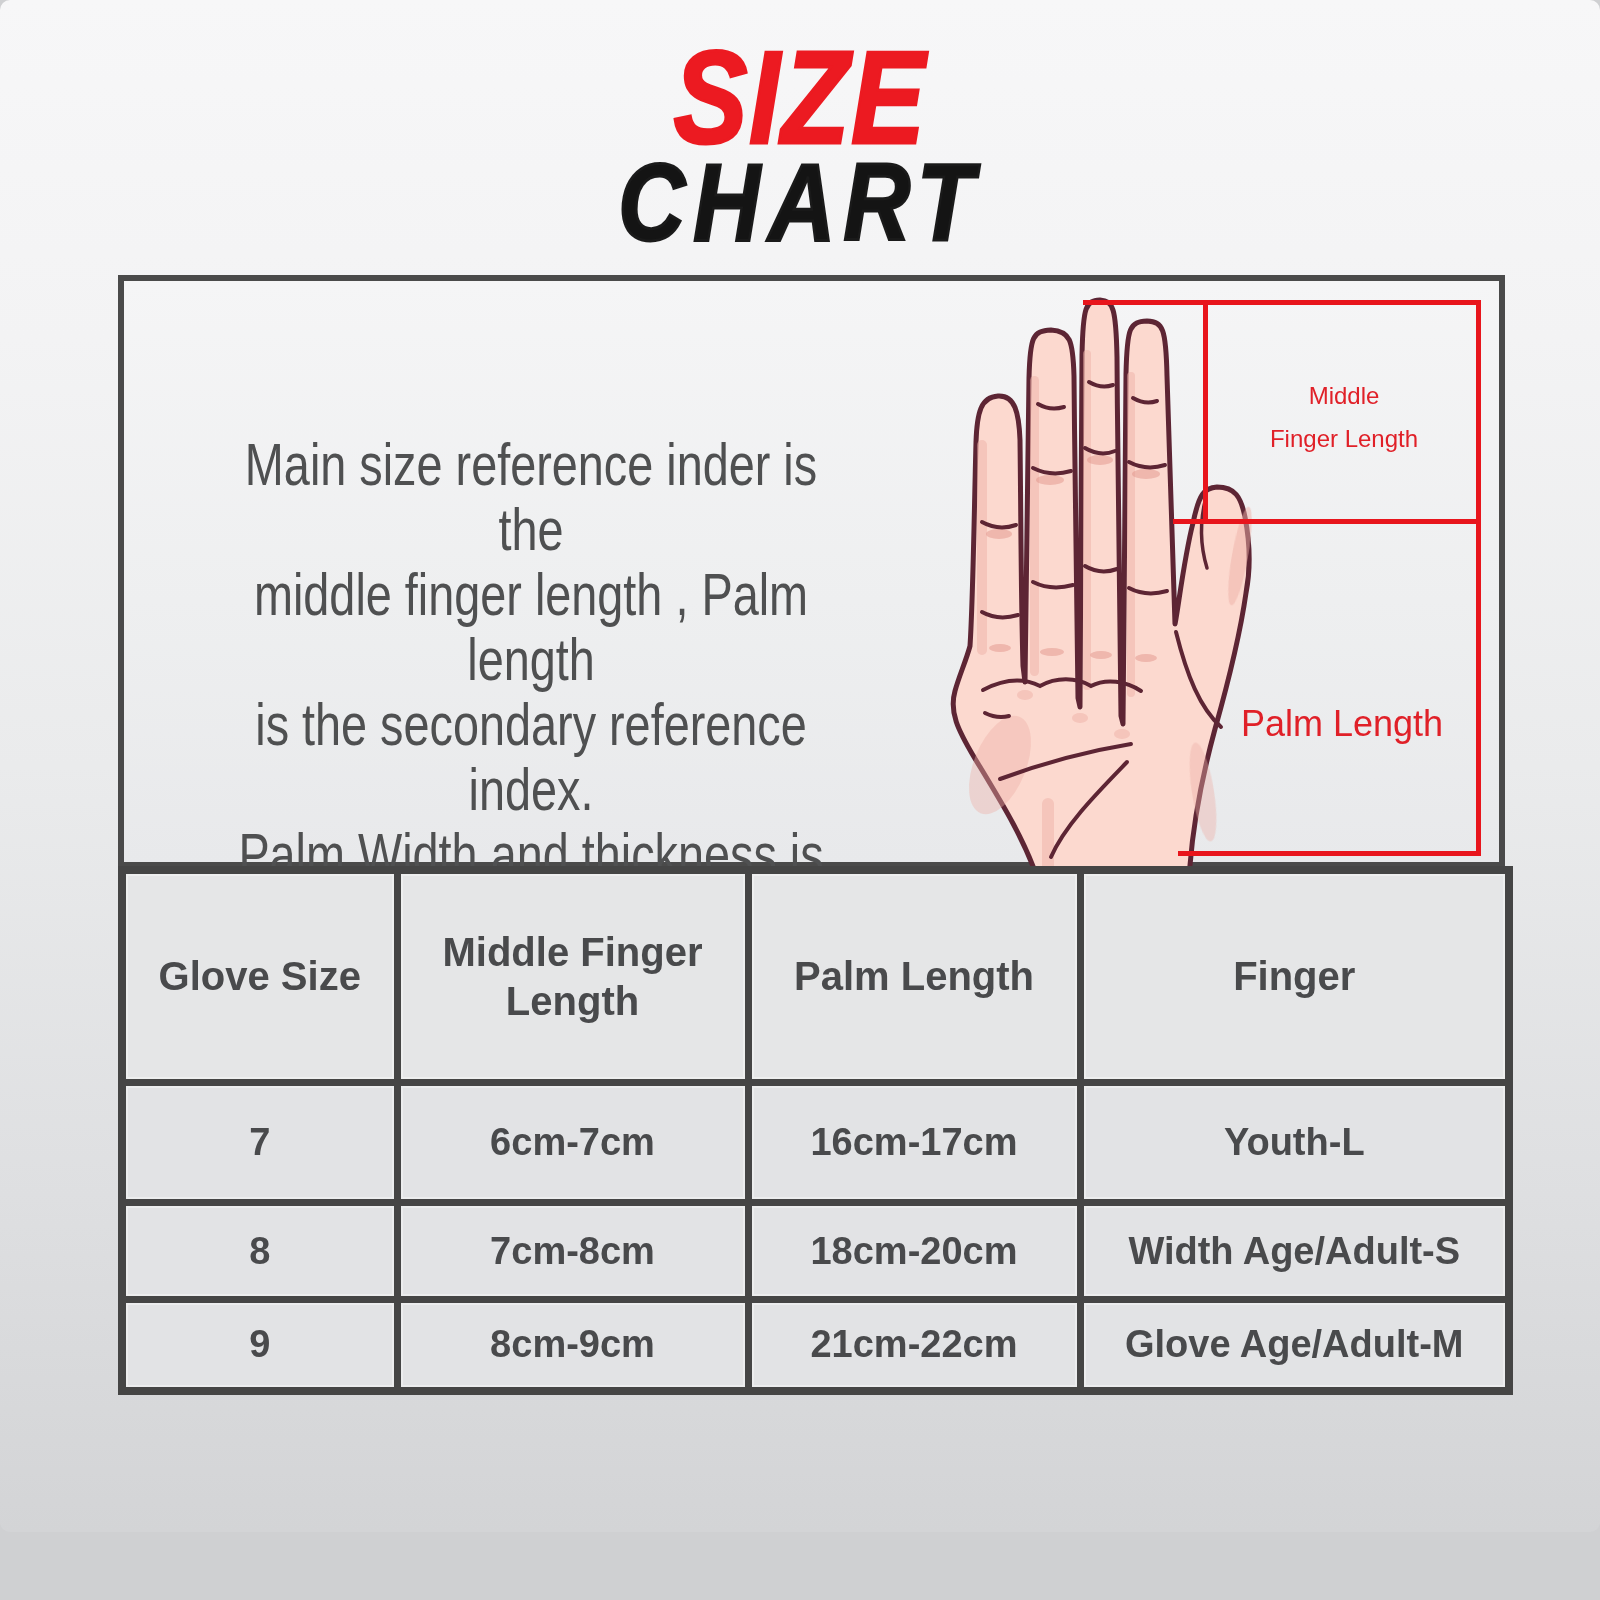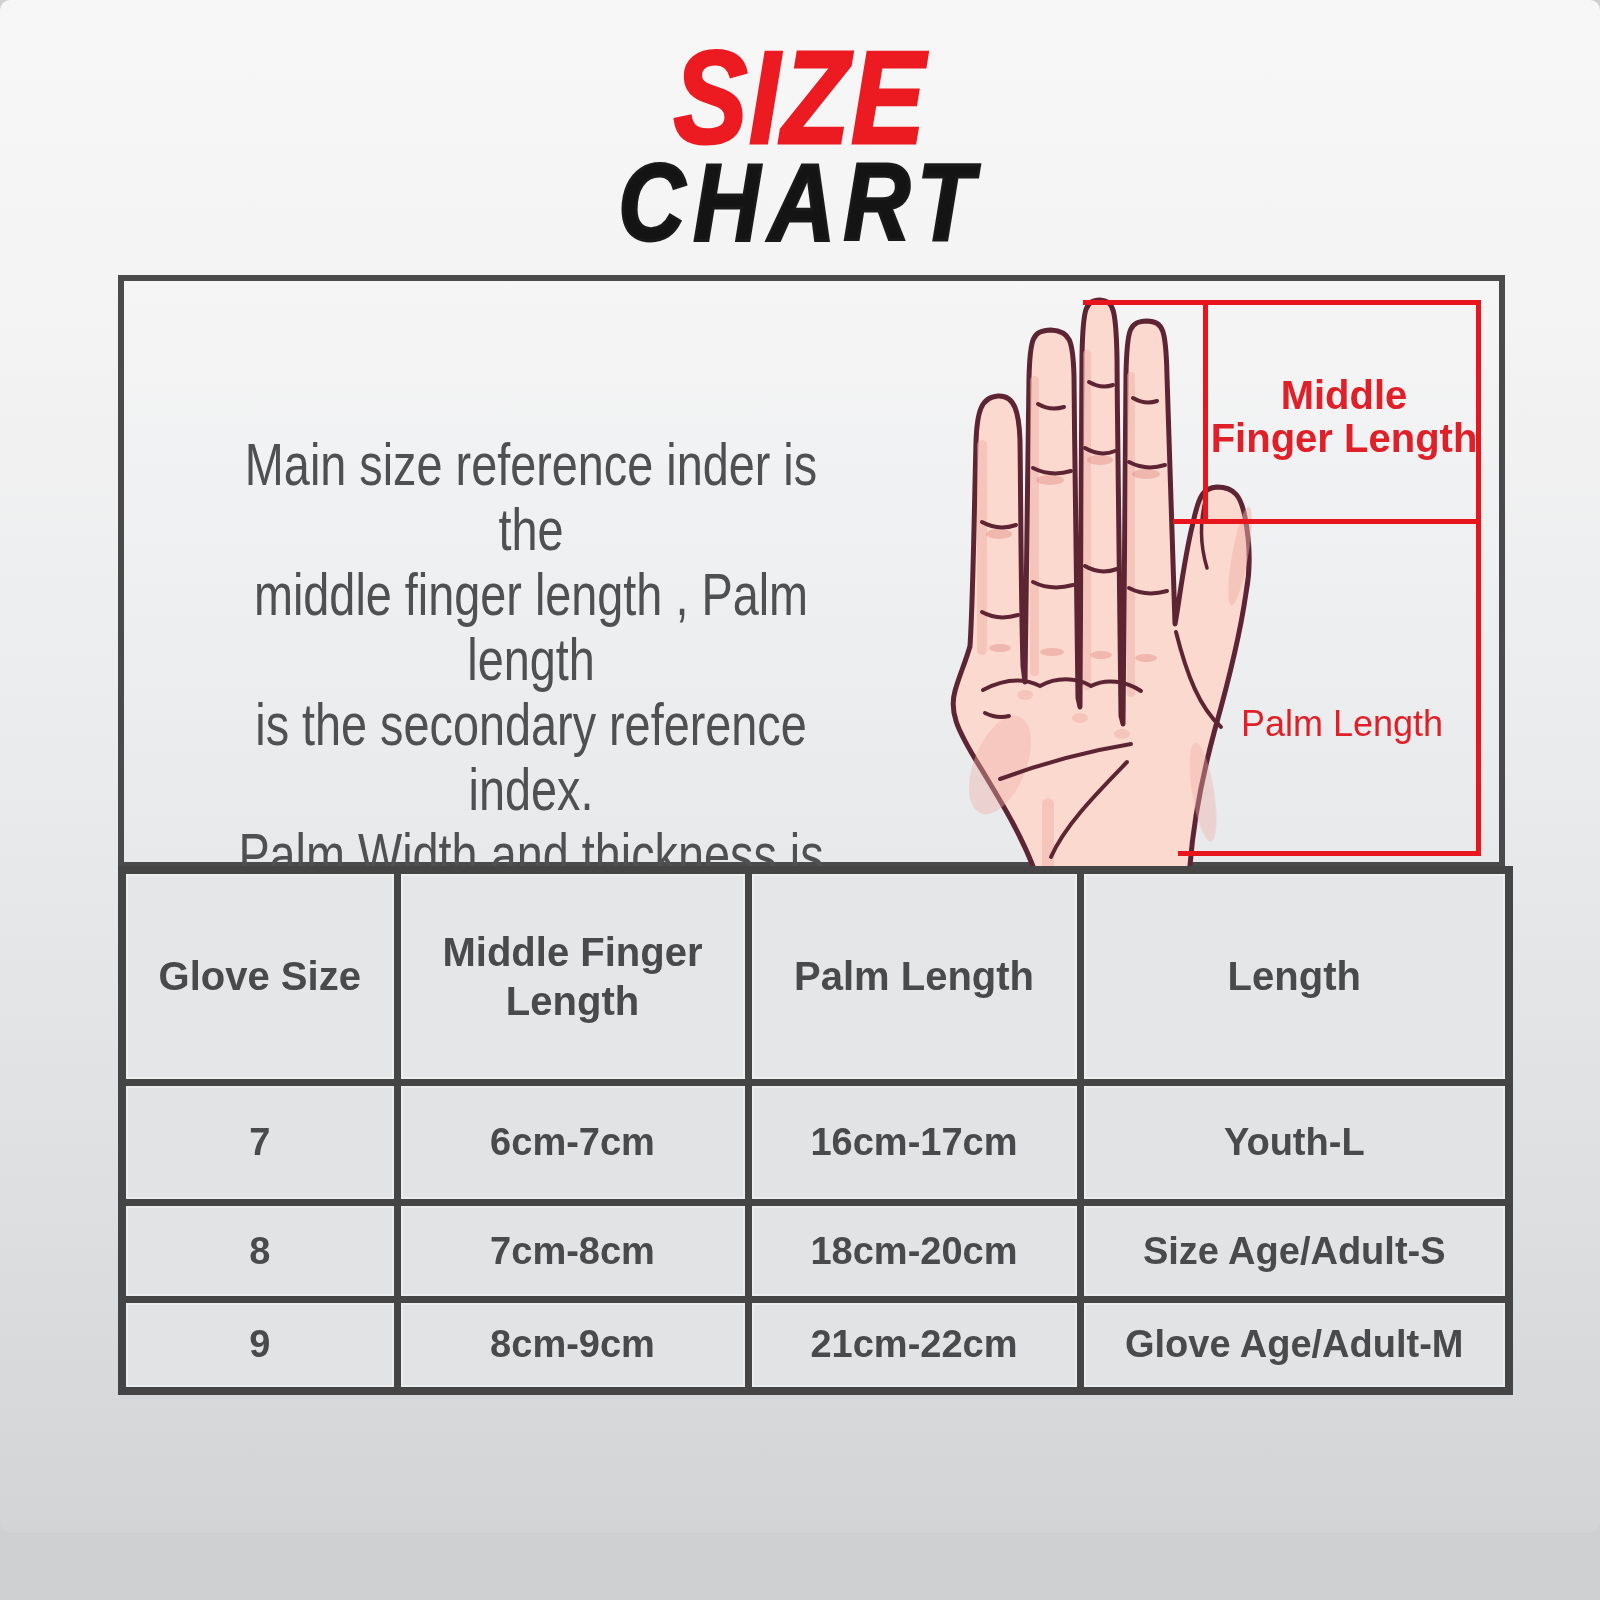--- a/index.html
+++ b/index.html
@@ -34,21 +34,21 @@
     white-space:pre-line;transform:scaleX(.78);transform-origin:50% 0;
   }
   .measure-line{position:absolute;background:#e8151c;}
   .ml-top{left:1083px;top:300px;width:397px;height:5px;}
   .ml-v1{left:1203px;top:300px;width:5px;height:224px;}
   .ml-mid{left:1173px;top:519px;width:308px;height:5px;}
   .ml-v2{left:1476px;top:300px;width:5px;height:556px;}
   .ml-bottom{left:1178px;top:851px;width:303px;height:5px;}
   .label-mfl{
     position:absolute;left:1208px;top:374px;width:272px;text-align:center;
-    font-size:40px;line-height:43px;color:#e02028;white-space:pre-line;font-weight:bold;
+    font-size:24px;line-height:43px;color:#e02028;white-space:pre-line;
   }
   .label-pl{
     position:absolute;left:1208px;top:703px;width:268px;text-align:center;
     font-size:36px;color:#e02028;
   }
   .hand{position:absolute;left:930px;top:277px;}
   
   .size-table{
     position:absolute;left:118px;top:866px;width:1387px;height:529px;
     border-collapse:collapse;table-layout:fixed;
@@ -175,33 +175,33 @@
         <col style="width:275px">
         <col style="width:351px">
         <col style="width:332px">
         <col style="width:429px">
       </colgroup>
     <tbody>
         <tr class="row-h">
       <th>Glove Size</th>
       <th>Middle Finger Length</th>
       <th>Palm Length</th>
-      <th>Length</th>
+      <th>Finger</th>
     </tr>
     <tr class="row-a">
       <td>7</td>
       <td>6cm-7cm</td>
       <td>16cm-17cm</td>
       <td>Youth-L</td>
     </tr>
     <tr class="row-b">
       <td>8</td>
       <td>7cm-8cm</td>
       <td>18cm-20cm</td>
-      <td>Size Age/Adult-S</td>
+      <td>Width Age/Adult-S</td>
     </tr>
     <tr class="row-c">
       <td>9</td>
       <td>8cm-9cm</td>
       <td>21cm-22cm</td>
       <td>Glove Age/Adult-M</td>
     </tr>
   </tbody>
     </table>
 

